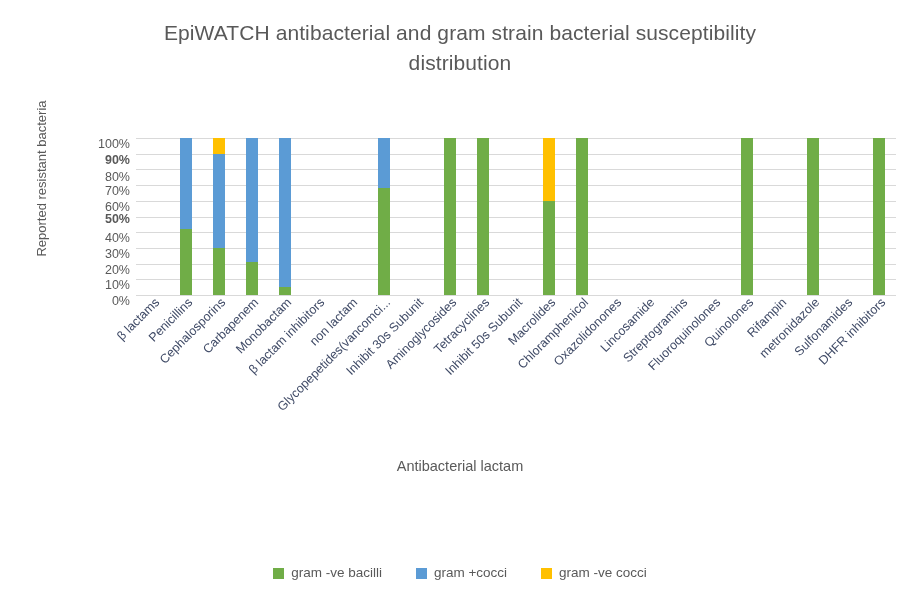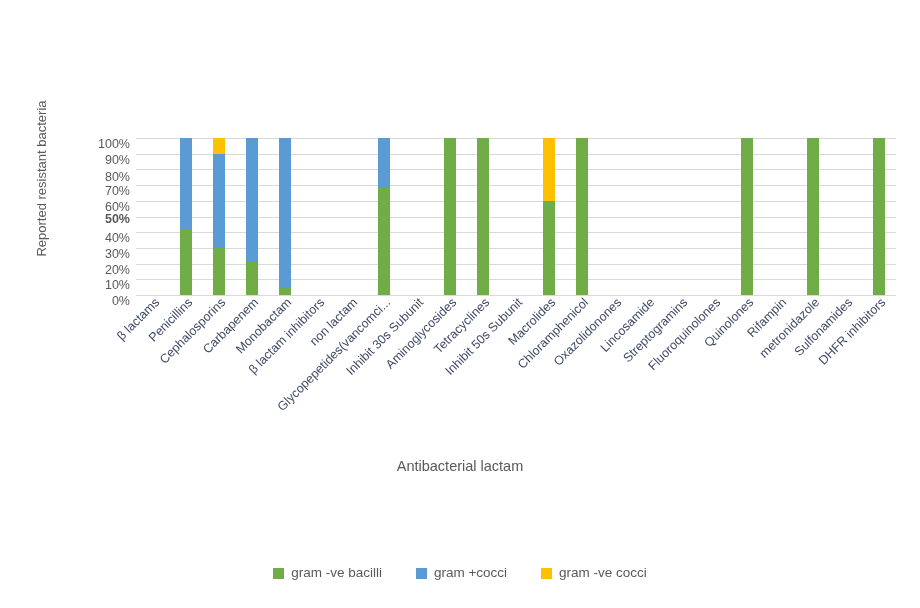--- a/index.html
+++ b/index.html
@@ -93,26 +93,27 @@
   }
   .legend-item{display:flex;align-items:center;gap:7px;}
   .legend-swatch{width:11px;height:11px;display:block;}
   .legend-text{font-size:13.5px;color:#595959;line-height:14px;}
 </style>
 </head>
 <body>
 
 <div id="chart-root">
 
+  <div class="chart-title">EpiWATCH antibacterial and gram strain bacterial susceptibility distribution</div>
 
   <div class="y-axis-title">Reported resistant bacteria</div>
 
   <div class="y-ticks">
       <div class="y-tick" style="top: 8px;">100%</div>
-      <div class="y-tick" style="top: 23.7px;">90%</div>
+      <div class="y-tick" style="top: 23.7px; font-weight: bold;">90%</div>
       <div class="y-tick" style="top: 41px;">80%</div>
       <div class="y-tick" style="top: 55.1px;">70%</div>
       <div class="y-tick" style="top: 70.8px; text-align: center;">60%</div>
       <div class="y-tick" style="top: 83px; font-weight: bold;">50%</div>
       <div class="y-tick" style="top: 102.2px;">40%</div>
       <div class="y-tick" style="top: 117.9px;">30%</div>
       <div class="y-tick" style="top: 133.6px;">20%</div>
       <div class="y-tick" style="top: 149.3px;">10%</div>
       <div class="y-tick" style="top: 165px;">0%</div>
     </div>

